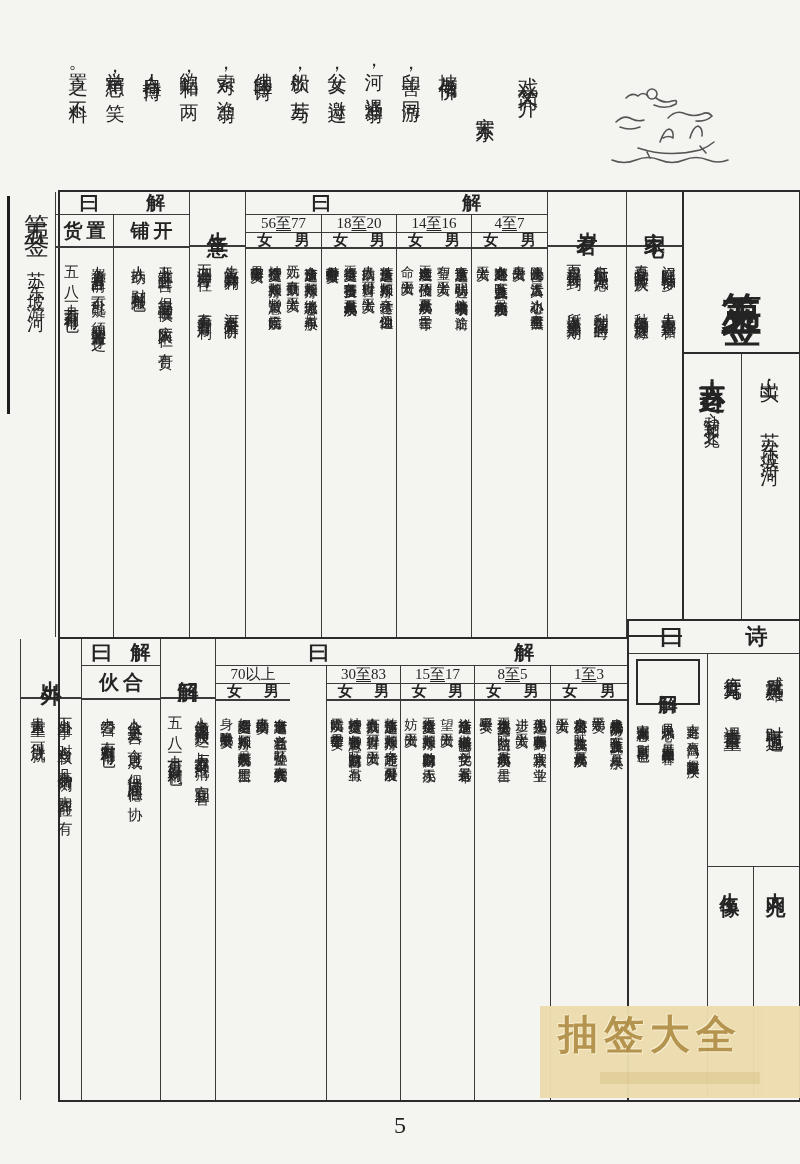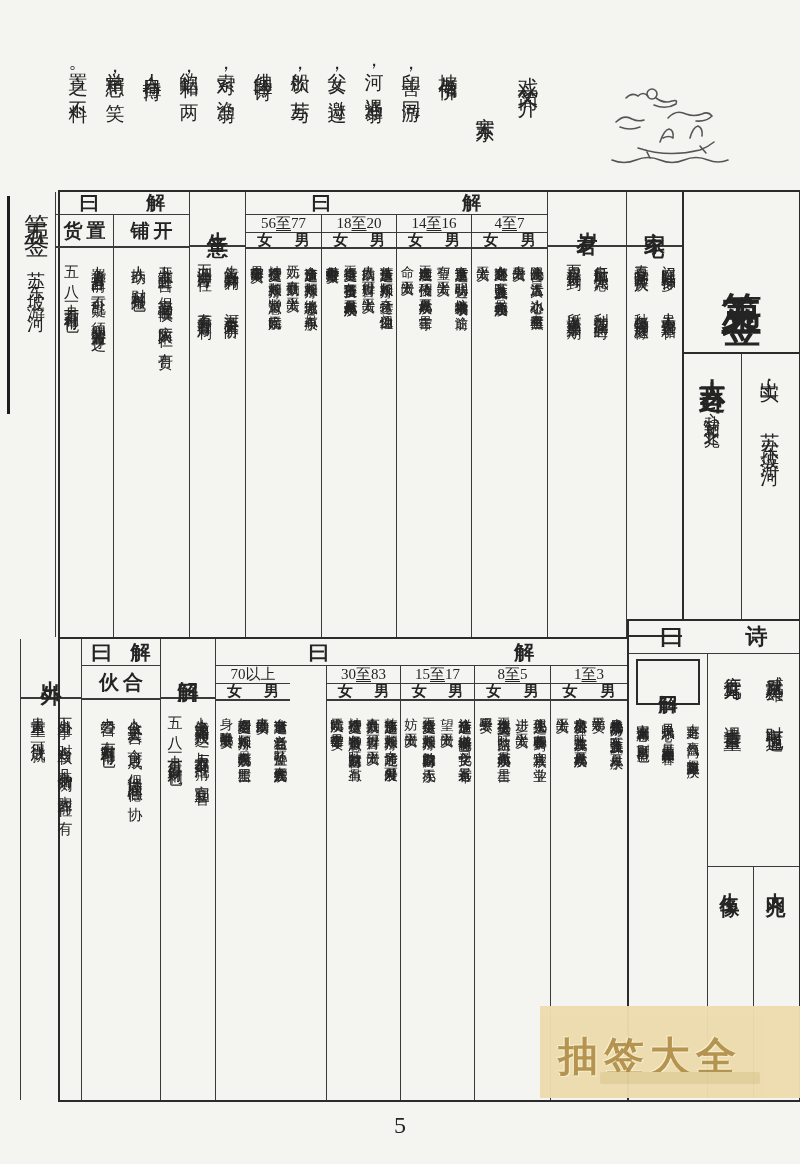--- a/index.html
+++ b/index.html
@@ -79,21 +79,21 @@
   .omen-cell + .omen-cell{border-right:1px solid #3a3a3a;}
   .omen-cell .vt{font-size:20px;font-weight:bold;letter-spacing:5px;}
   #rp-left{width:80px;border-right:1px solid #3a3a3a;box-sizing:border-box;display:flex;flex-direction:column;align-items:center;}
   #explain-box{margin-top:5px;width:64px;height:46px;border:2px solid #2b2b2b;display:flex;justify-content:center;align-items:center;box-sizing:border-box;}
   #explain-box .vt{font-size:19px;font-weight:bold;letter-spacing:2px;}
   #explain-body{flex:1;display:flex;justify-content:center;padding-top:8px;width:100%;box-sizing:border-box;}
   #explain-body .vt{font-size:13px;}
   #explain-body .vline{line-height:25px;letter-spacing:1px;}
   
   #watermark{position:absolute;left:540px;top:1006px;width:260px;height:92px;background:#ecdcae;opacity:0.97;z-index:5;}
-  #watermark-text{position:absolute;left:18px;top:23px;font-size:40px;font-weight:bold;letter-spacing:6px;color:#b3914a;
+  #watermark-text{position:absolute;left:18px;top:1px;font-size:40px;font-weight:bold;letter-spacing:6px;color:#b3914a;
                   text-shadow:0 0 2px #f8eecf,1px 1px 0 #f8eecf,-1px -1px 0 #f8eecf;font-family:"Liberation Sans","DejaVu Sans",sans-serif;}
   #watermark-sub{position:absolute;left:60px;top:66px;width:160px;height:12px;background:#e2cf9a;border-radius:2px;}
   
   #page-number{position:absolute;left:0;top:1112px;width:100%;text-align:center;font-size:24px;}
   svg .ink{stroke:#555;fill:none;stroke-width:1.6;stroke-linecap:round;}
 </style>
 </head>
 <body>
 
 <div id="page">

